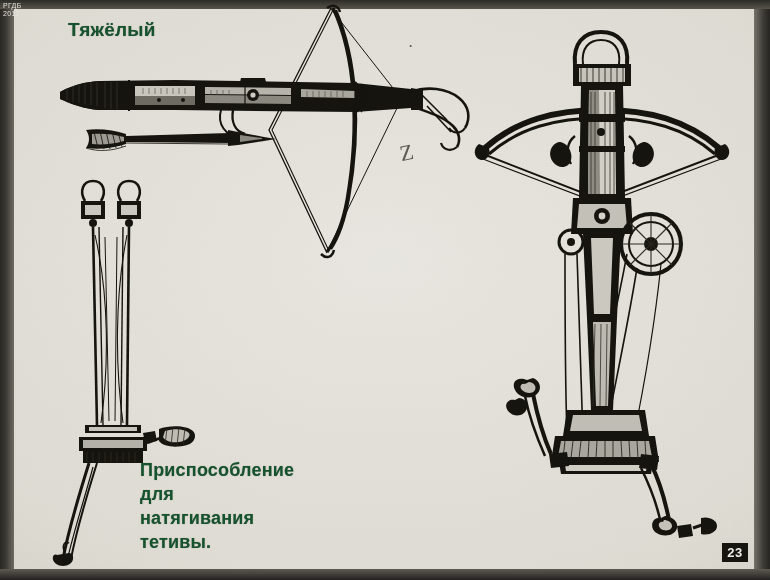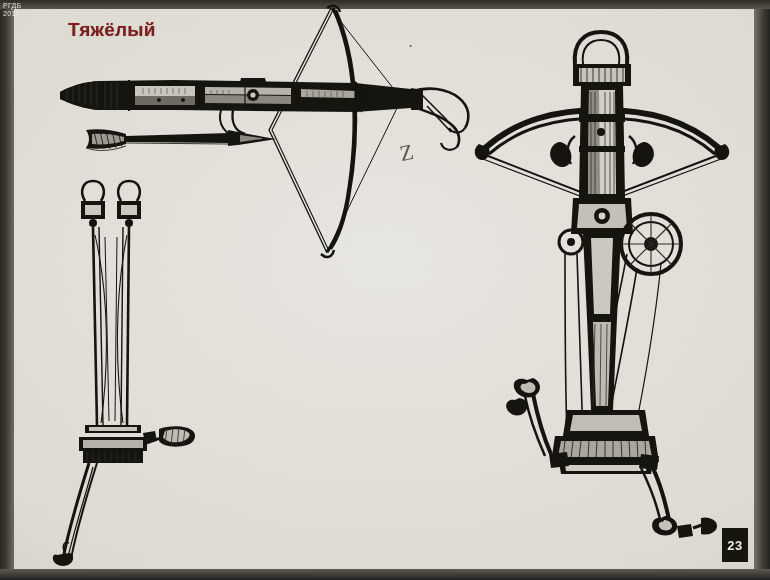--- a/index.html
+++ b/index.html
@@ -48,39 +48,39 @@
     font-size: 7px;
     line-height: 8px;
     color: #e7e5df;
     letter-spacing: .3px;
     z-index: 30;
   }
   .caption {
     position: absolute;
     font-family: "Liberation Sans", sans-serif;
     font-weight: bold;
-    color: #7f1d1d;
+    color: #14532d;
     letter-spacing: .2px;
     z-index: 20;
     text-shadow: 0 0 1px rgba(80,78,70,.5);
   }
   #caption-title {
     left: 68px; top: 18px;
     font-size: 19px;
     line-height: 23px;
   }
   #caption-device {
     left: 140px; top: 458px;
     font-size: 18px;
     line-height: 24px;
   }
   #page-number {
     position: absolute;
     right: 22px; bottom: 18px;
-    width: 26px; height: 34px;
+    width: 26px; height: 19px;
     background: #16150f;
     color: #efede7;
     font-size: 13px;
     font-weight: bold;
     display: flex;
     align-items: center;
     justify-content: center;
     z-index: 25;
     letter-spacing: .5px;
   }
@@ -403,20 +403,26 @@
     </g>
   </svg>
 
   <div class="pencil-mark" style="left:400px; top:140px; font-size:22px; transform:rotate(-12deg);">Z</div>
   <div class="pencil-mark" style="left:408px; top:38px; font-size:16px;">·</div>
 
   <div class="caption" id="caption-title">
     <div>Тяжёлый</div>
   </div>
 
+  <div class="caption" id="caption-device">
+    <div>Приспособление</div>
+    <div>для</div>
+    <div>натягивания</div>
+    <div>тетивы.</div>
+  </div>
 
   <div id="grain"></div>
 
   <div id="frame-left"></div>
   <div id="frame-right"></div>
   <div id="frame-top"></div>
   <div id="frame-bottom"></div>
 
   <div class="archive-mark">
     <div>РГДБ</div>

